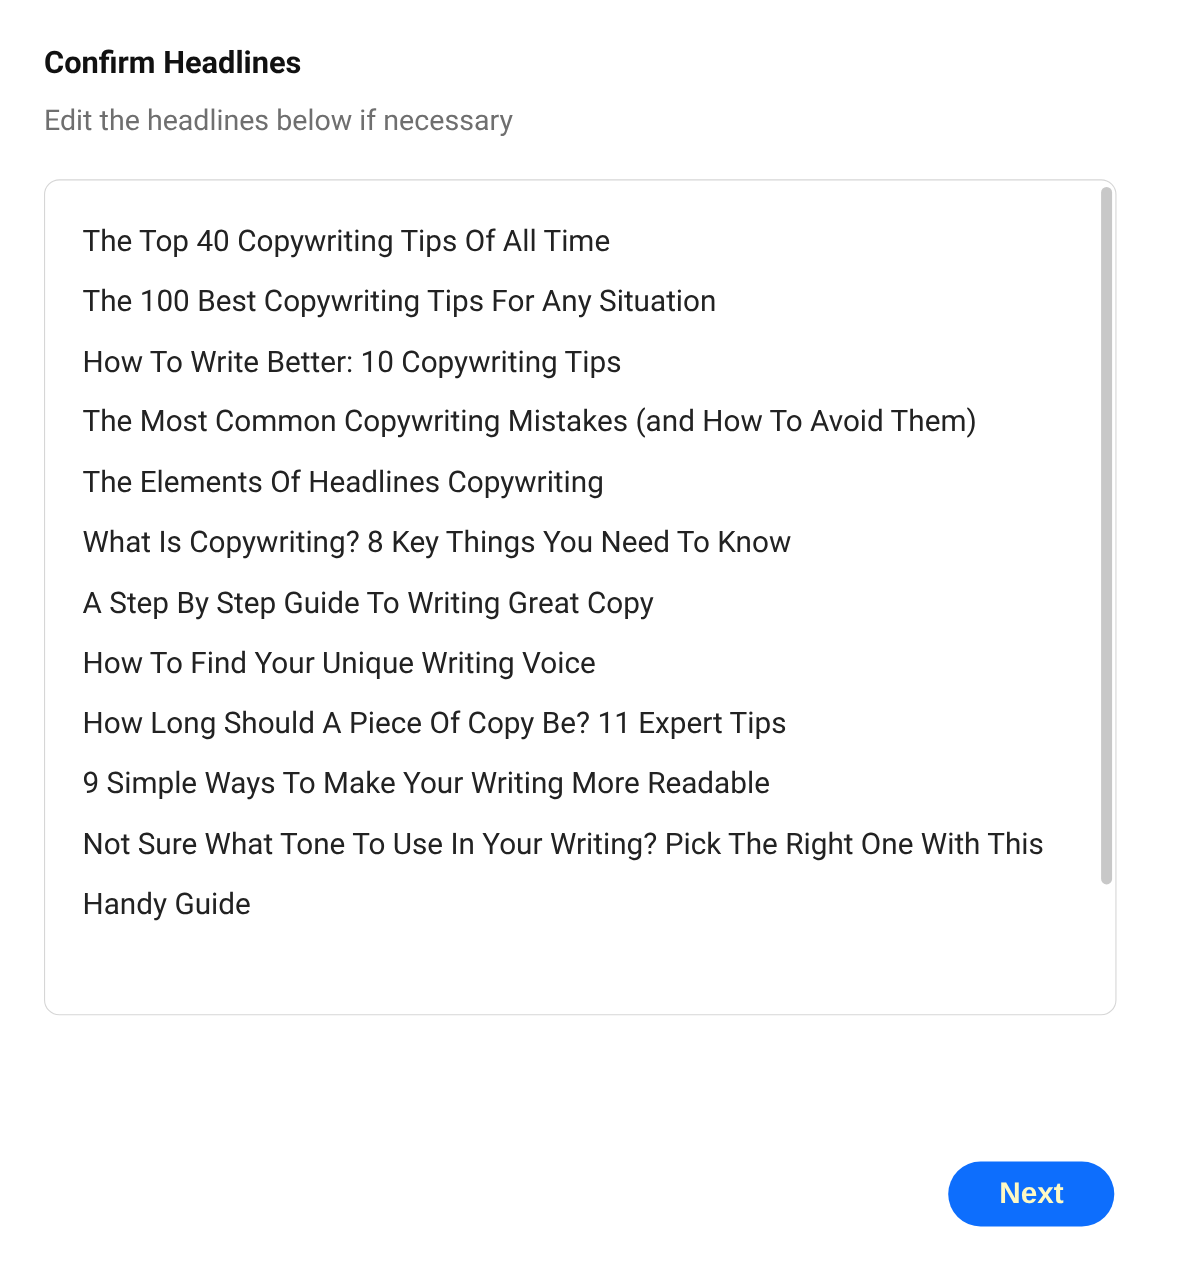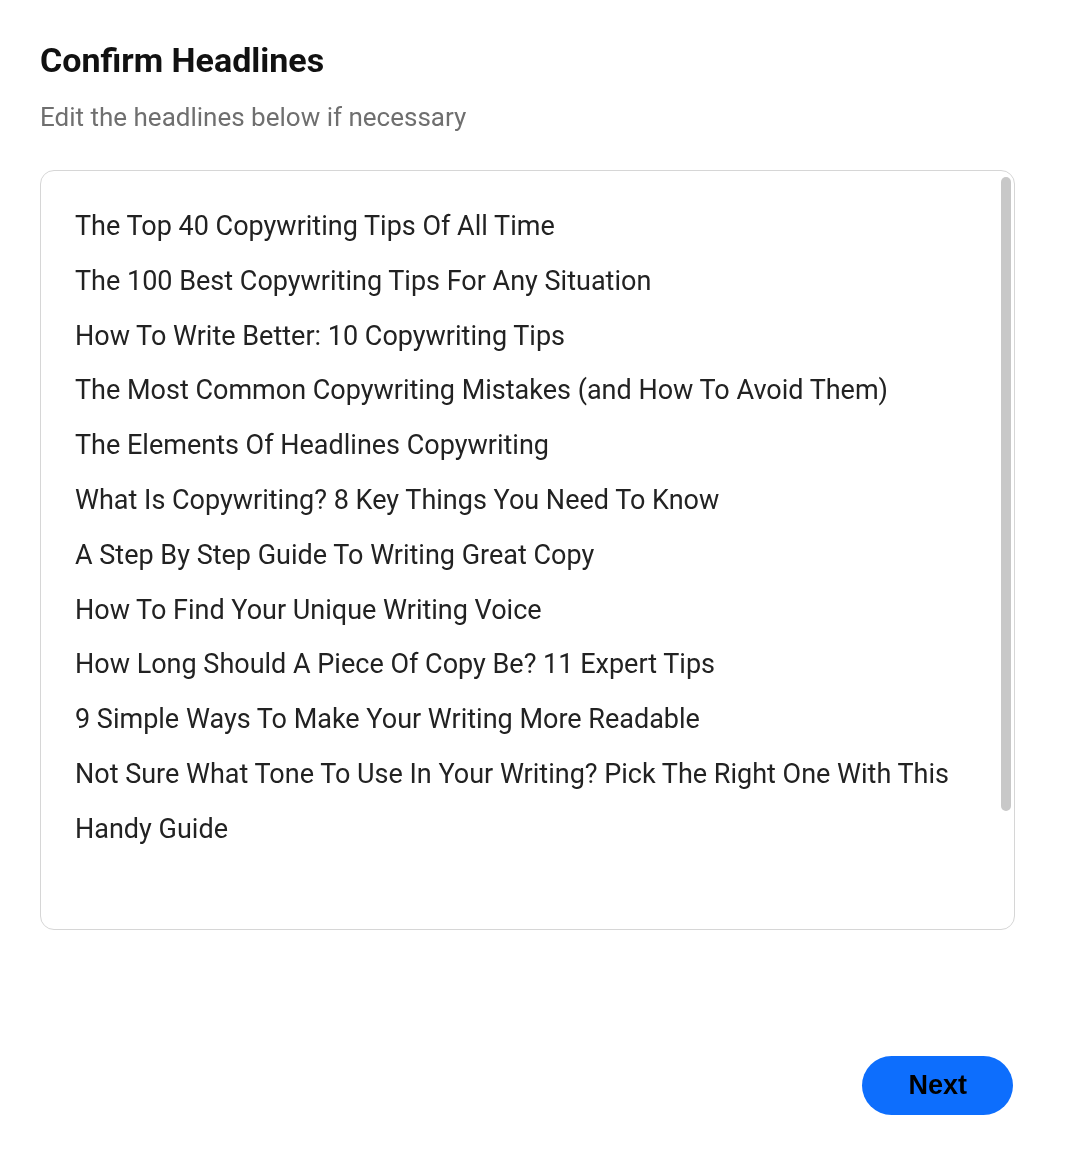--- a/index.html
+++ b/index.html
@@ -9,21 +9,21 @@
     }
     body {
       font-family: -apple-system, BlinkMacSystemFont, "Segoe UI", Roboto, Helvetica, Arial, sans-serif;
       background: #ffffff;
       width: 1075px;
       height: 1167px;
       padding: 40px 40px 0 40px;
       position: relative;
     }
     .page-title {
-      font-size: 34px;
+      font-size: 28px;
       font-weight: 700;
       color: #111;
       margin-bottom: 22px;
     }
     .page-subtitle {
       font-size: 26px;
       font-weight: 400;
       color: #6f6f6f;
       margin-bottom: 38px;
     }
@@ -61,21 +61,21 @@
       width: 10px;
       height: 634px;
       background: #c8c8c8;
       border-radius: 5px;
     }
     .next-button {
       position: absolute;
       right: 62px;
       bottom: 52px;
       background: #0d6efd;
-      color: #000000;
+      color: #fef9c3;
       font-size: 27px;
       font-weight: 700;
       border: none;
       border-radius: 30px;
       padding: 14px 46px;
       cursor: pointer;
     }
   </style>
 </head>
 <body>

